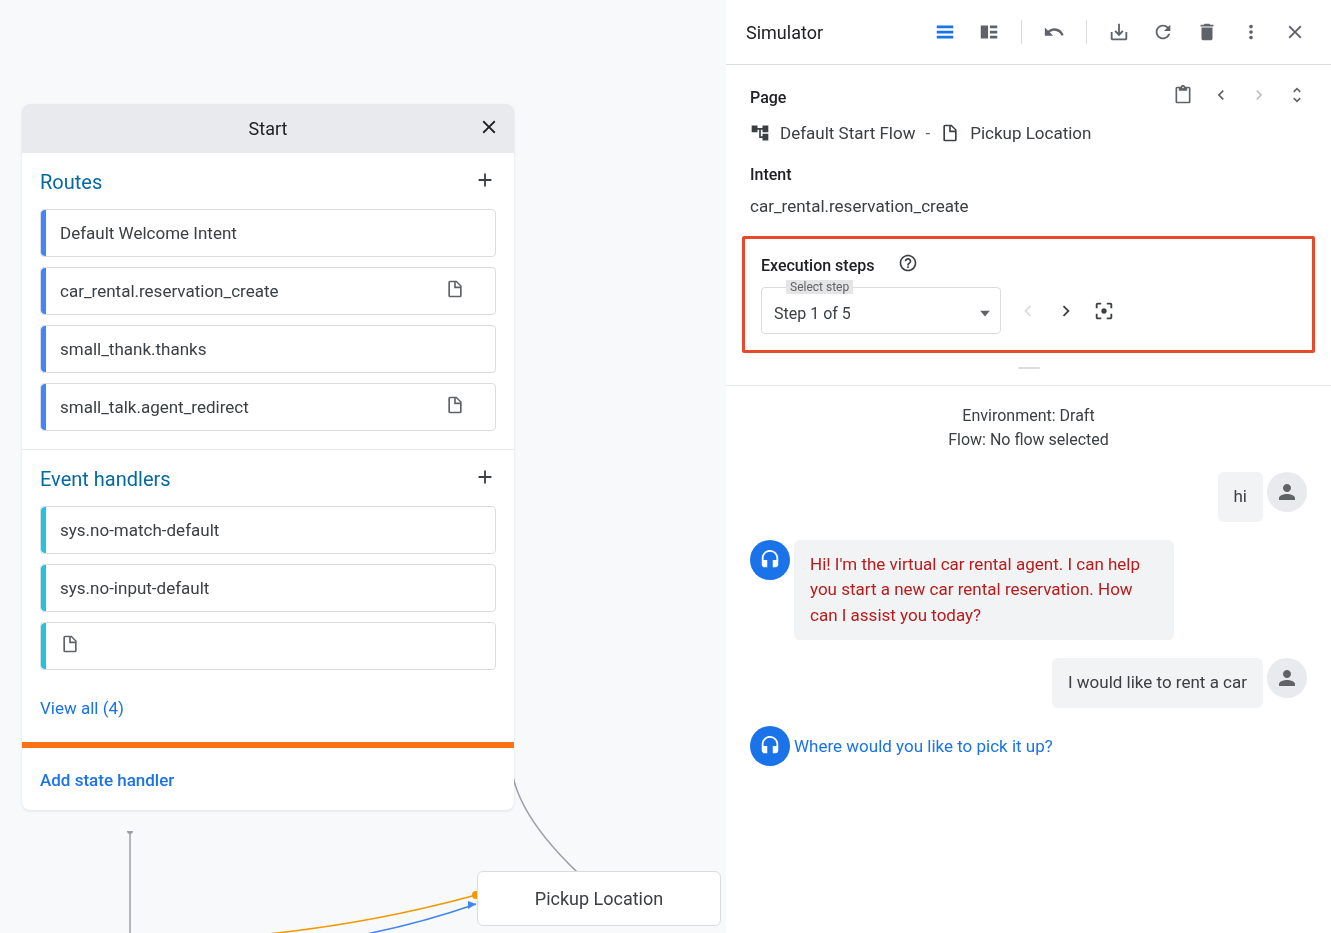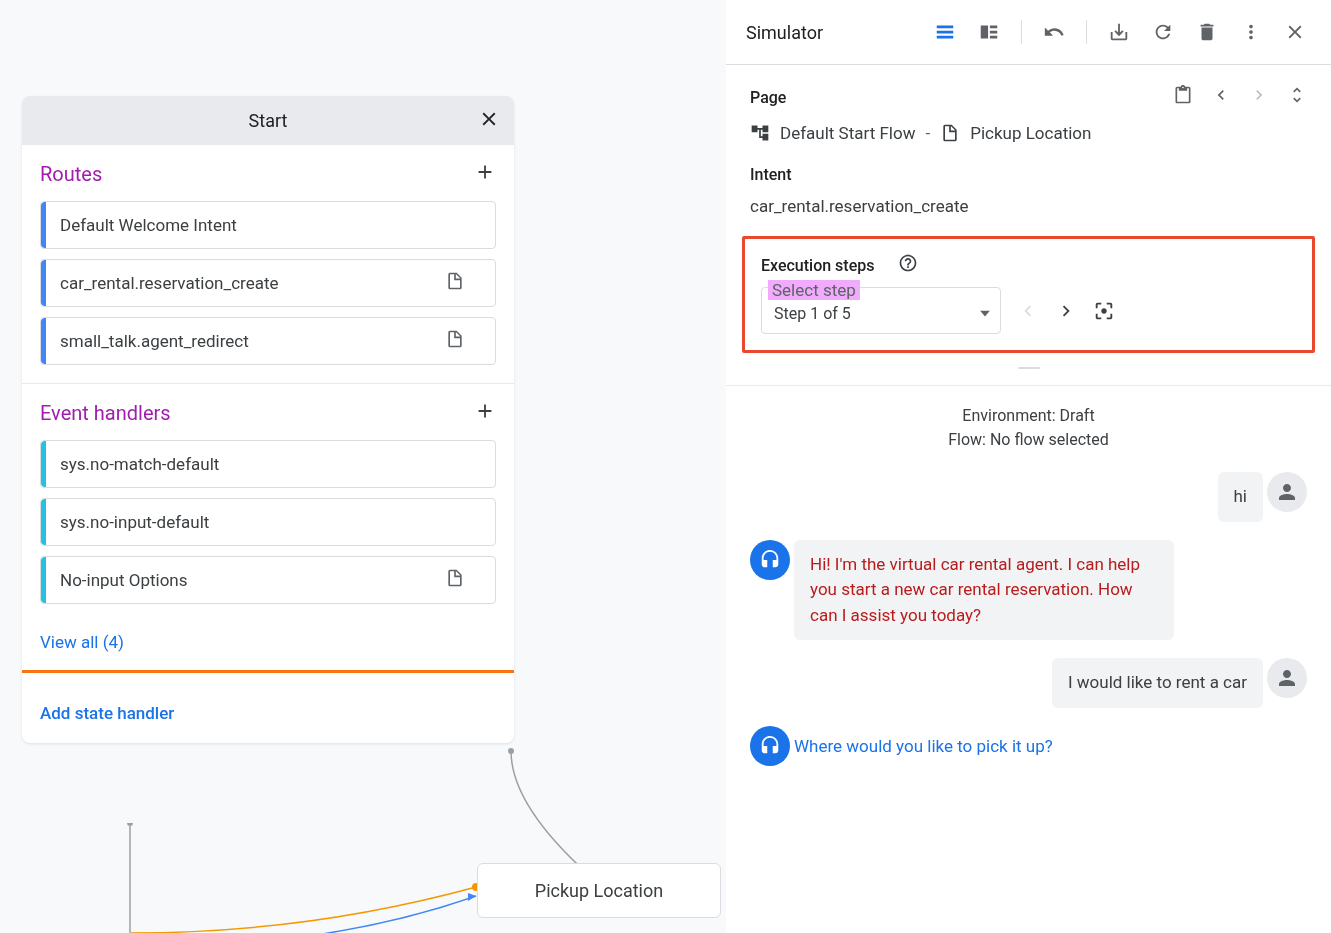--- a/index.html
+++ b/index.html
@@ -1,41 +1,41 @@
 <!DOCTYPE html>
 <html><head>
   <meta charset="utf-8">
   <style>
     * { box-sizing: border-box; margin: 0; padding: 0; }
     body { font-family: 'Google Sans', Roboto, Arial, sans-serif; background: #f8f9fa; width: 1331px; height: 933px; overflow: hidden; position: relative; }
     
     
-    .flow-canvas { position: absolute; left: 0; top: 8px; width: 726px; height: 720px; }
+    .flow-canvas { position: absolute; left: 0; top: 16px; width: 726px; height: 720px; }
     .start-card { position: absolute; left: 22px; top: 88px; width: 492px; background: #fff; border-radius: 8px; box-shadow: 0 1px 3px rgba(0,0,0,0.1); overflow: visible; }
     .card-header { display: flex; align-items: center; justify-content: center; background: #e8eaed; padding: 14px 16px; border-radius: 8px 8px 0 0; position: relative; }
     .card-title { font-size: 18px; color: #202124; font-weight: 400; }
     .card-close { position: absolute; right: 14px; top: 50%; transform: translateY(-50%); cursor: pointer; }
     .card-close svg { width: 22px; height: 22px; fill: #202124; }
     
     .section { padding: 16px 18px 0; border-bottom: 1px solid #e8eaed; }
     .section:last-of-type { border-bottom: none; }
     .section-head { display: flex; justify-content: space-between; align-items: center; margin-bottom: 14px; }
-    .section-title { font-size: 20px; color: #a21caf; font-weight: 400; }
+    .section-title { font-size: 20px; color: #0369a1; font-weight: 400; }
     .add-btn { cursor: pointer; }
     .add-btn svg { width: 22px; height: 22px; fill: #3c4043; }
     
     .route-item { display: flex; align-items: center; border: 1px solid #dadce0; border-radius: 4px; padding: 0 30px 0 0; margin-bottom: 10px; height: 48px; background: #fff; cursor: pointer; overflow: hidden; }
     .route-accent { width: 5px; height: 100%; margin-right: 14px; flex-shrink: 0; border-radius: 4px 0 0 4px; }
     .route-accent.blue { background: #4285f4; }
     .route-accent.cyan { background: #24c1e0; }
     .route-label { flex: 1; font-size: 17px; color: #3c4043; }
     .route-icon svg { width: 20px; height: 20px; fill: #5f6368; }
     
     .link-text { color: #1a73e8; font-size: 17px; cursor: pointer; padding: 18px 0; display: inline-block; }
-    .state-handler-row { padding: 8px 18px 20px; border-top: 3px solid #f97316; }
+    .state-handler-row { padding: 0 18px 20px; border-top: 6px solid #f97316; margin-top: 6px; }
     .state-handler-row .link-text { padding: 22px 0 0 0; font-weight: 500; }
     
     
     .flow-node { position: absolute; left: 477px; top: 855px; width: 244px; background: #fff; border: 1px solid #dadce0; border-radius: 6px; padding: 16px 20px; text-align: center; font-size: 18px; color: #3c4043; cursor: pointer; }
     
     
     .connector { position: absolute; stroke-width: 1.5; fill: none; }
     
     
     .simulator { position: absolute; right: 0; top: 0; width: 605px; height: 933px; background: #fff; display: flex; flex-direction: column; }
@@ -55,21 +55,21 @@
     .breadcrumb { display: flex; align-items: center; gap: 10px; font-size: 17px; color: #3c4043; margin-bottom: 22px; }
     .breadcrumb svg { width: 20px; height: 20px; fill: #3c4043; }
     .breadcrumb-sep { color: #5f6368; }
     .intent-value { font-size: 17px; color: #3c4043; margin-top: 10px; margin-bottom: 20px; }
     
     .exec-highlight { border: 3px solid #e8492c; border-radius: 2px; padding: 14px 16px 16px; margin: 0 -8px; }
     .exec-head { display: flex; align-items: center; gap: 24px; margin-bottom: 10px; }
     .exec-head svg { width: 20px; height: 20px; fill: #3c4043; }
     .exec-controls { display: flex; align-items: center; gap: 16px; }
     .step-select { position: relative; border: 1px solid #dadce0; border-radius: 4px; padding: 16px 38px 10px 12px; width: 240px; cursor: pointer; }
-    .step-select-label { position: absolute; top: -8px; left: 6px; background: #f0abfc; padding: 0 4px; font-size: 17px; color: #5f6368; }
+    .step-select-label { position: absolute; top: -8px; left: 24px; background: #e5e5e5; padding: 0 4px; font-size: 12px; color: #5f6368; }
     .step-select-value { font-size: 16px; color: #3c4043; }
     .step-select-arrow { position: absolute; right: 10px; top: 50%; transform: translateY(-50%); }
     .step-select-arrow svg { width: 10px; height: 6px; fill: #5f6368; }
     .step-nav-ico { cursor: pointer; display: flex; }
     .step-nav-ico svg { width: 22px; height: 22px; fill: #3c4043; }
     .step-nav-ico.disabled svg { fill: #dadce0; }
     
     .drag-handle { display: flex; justify-content: center; padding: 6px 0; cursor: ns-resize; }
     .drag-handle-bar { width: 22px; height: 2px; background: #dadce0; border-radius: 1px; }
     
@@ -133,20 +133,24 @@
         <div class="route-accent blue"></div>
         <span class="route-label">Default Welcome Intent</span>
       </div>
       <div class="route-item">
         <div class="route-accent blue"></div>
         <span class="route-label">car_rental.reservation_create</span>
         <span class="route-icon"><svg viewBox="0 0 24 24">
               <path d="M14 2H6a2 2 0 00-2 2v16a2 2 0 002 2h12a2 2 0 002-2V8l-6-6zm-1 1.5L18.5 9H13V3.5zM6 20V4h5v7h7v9H6z"></path>
             </svg></span>
       </div>
+      <div class="route-item">
+        <div class="route-accent blue"></div>
+        <span class="route-label">small_thank.thanks</span>
+      </div>
       <div class="route-item" style="margin-bottom:18px;">
         <div class="route-accent blue"></div>
         <span class="route-label">small_talk.agent_redirect</span>
         <span class="route-icon"><svg viewBox="0 0 24 24">
               <path d="M14 2H6a2 2 0 00-2 2v16a2 2 0 002 2h12a2 2 0 002-2V8l-6-6zm-1 1.5L18.5 9H13V3.5zM6 20V4h5v7h7v9H6z"></path>
             </svg></span>
       </div>
     </div>
 
     <div class="section" style="border-bottom:none;">
@@ -161,21 +165,20 @@
       <div class="route-item">
         <div class="route-accent cyan"></div>
         <span class="route-label">sys.no-match-default</span>
       </div>
       <div class="route-item">
         <div class="route-accent cyan"></div>
         <span class="route-label">sys.no-input-default</span>
       </div>
       <div class="route-item">
         <div class="route-accent cyan"></div>
-        <span class="route-label">No-input Options</span>
         <span class="route-icon"><svg viewBox="0 0 24 24">
               <path d="M14 2H6a2 2 0 00-2 2v16a2 2 0 002 2h12a2 2 0 002-2V8l-6-6zm-1 1.5L18.5 9H13V3.5zM6 20V4h5v7h7v9H6z"></path>
             </svg></span>
       </div>
       <span class="link-text">View all (4)</span>
     </div>
 
     <div class="state-handler-row">
       <span class="link-text">Add state handler</span>
     </div>

